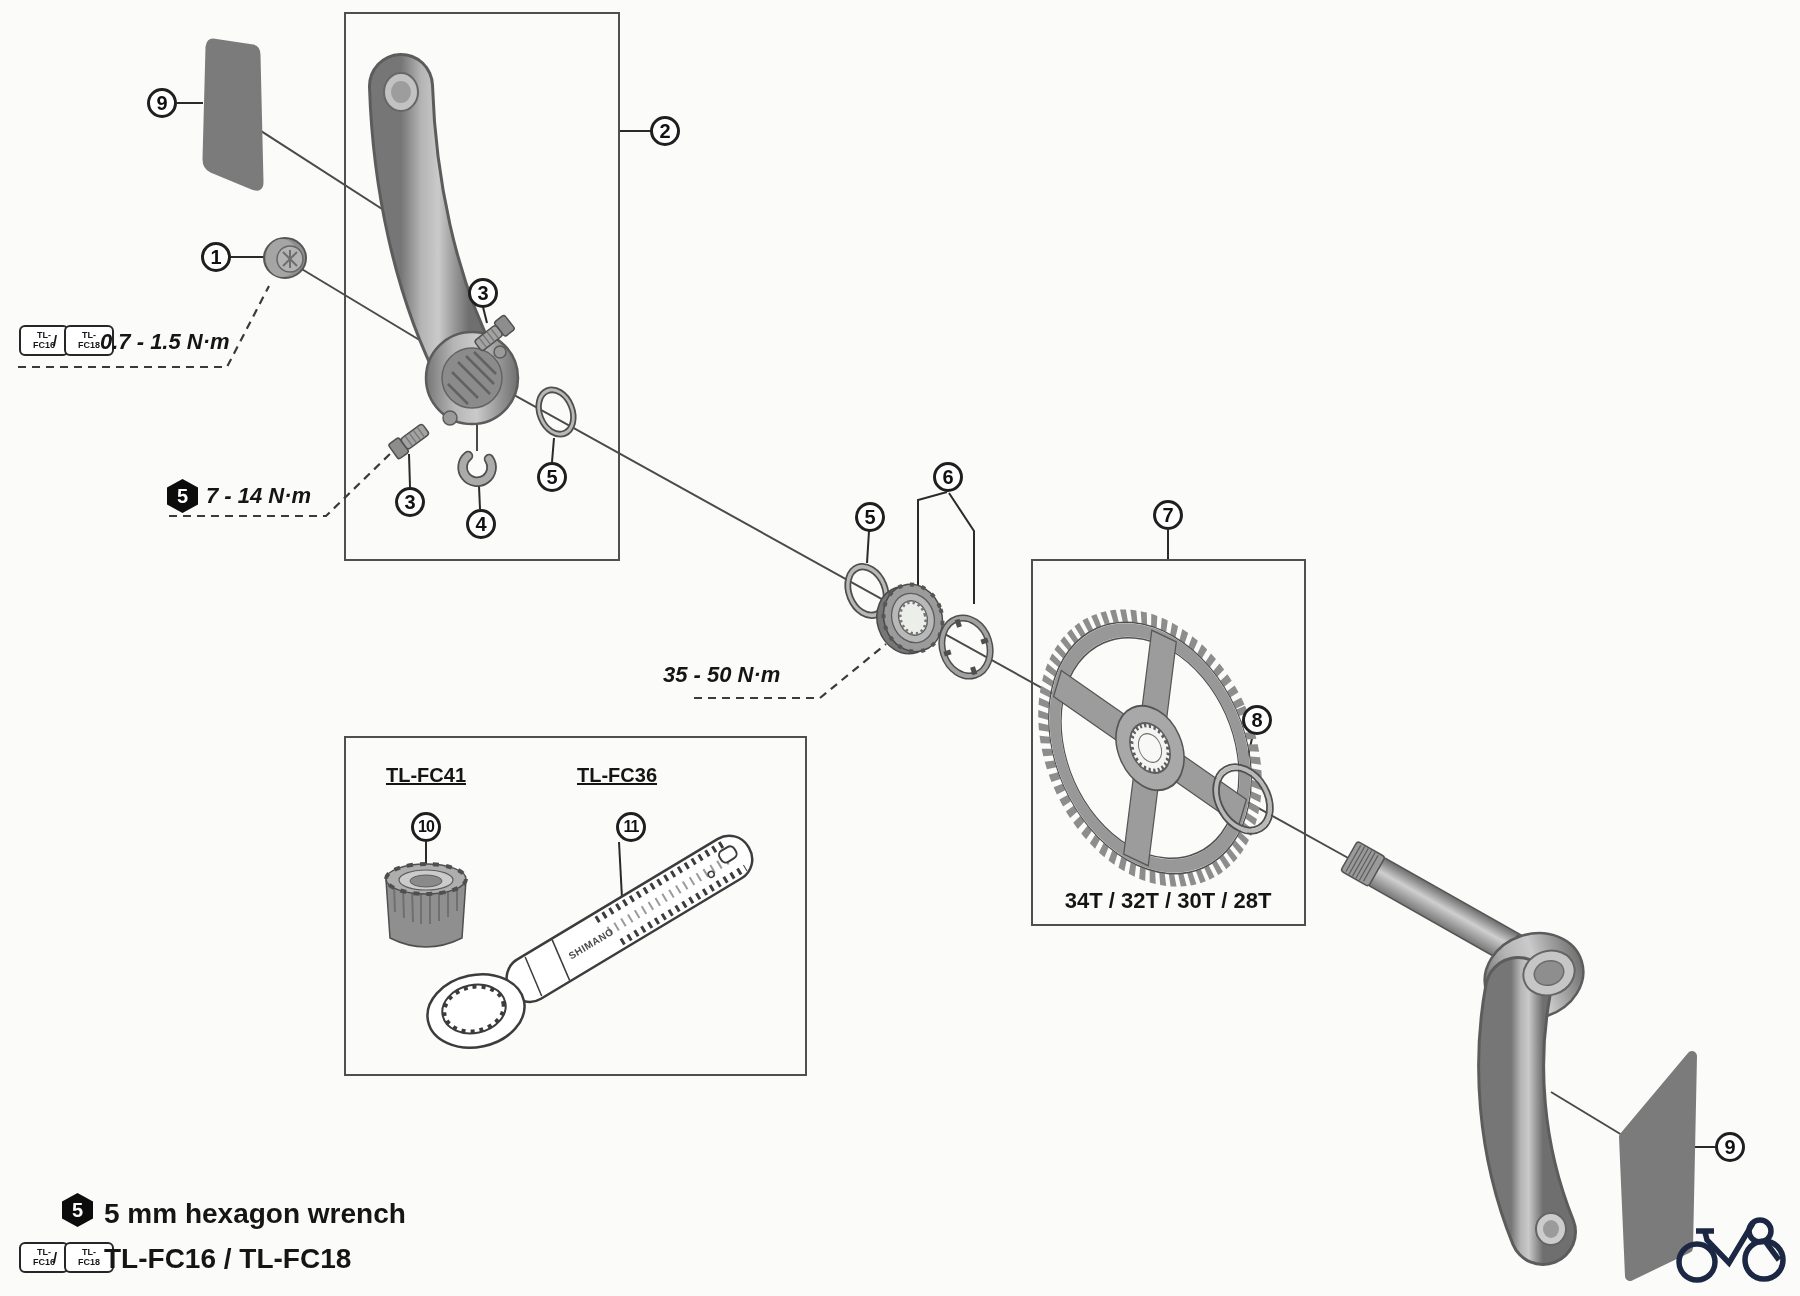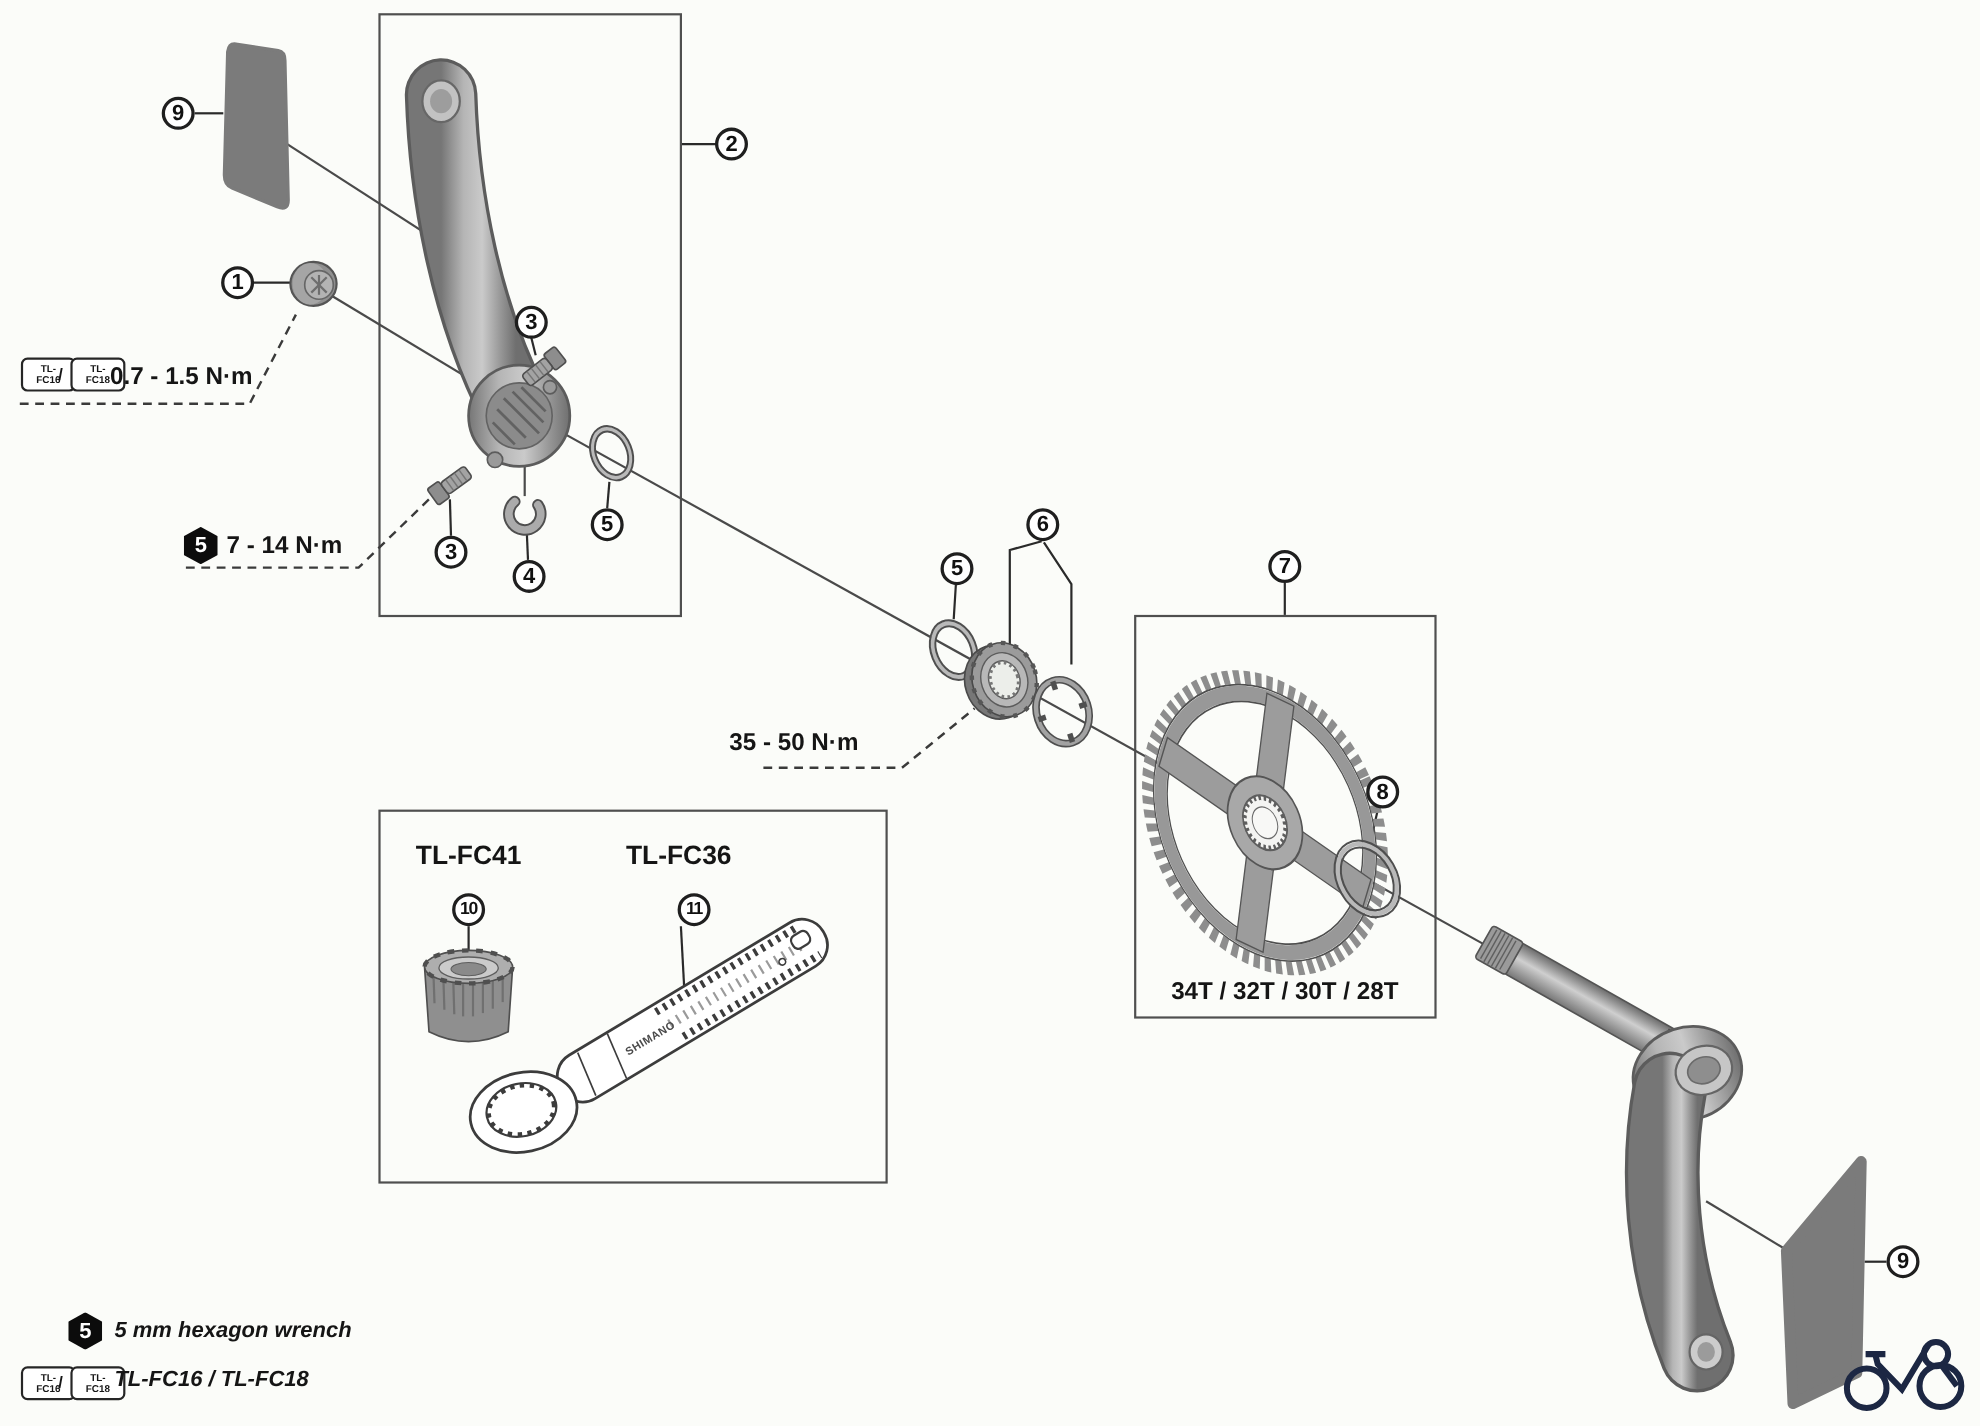--- a/index.html
+++ b/index.html
@@ -16,24 +16,24 @@
     border:3px solid #1f1f1f;border-radius:50%;background:#fff;
     display:flex;align-items:center;justify-content:center;
     font-weight:bold;font-size:20px;color:#111;
     font-family:"Liberation Sans", sans-serif;line-height:1;
   }
   .callout.two{font-size:16px;letter-spacing:-1px;}
   .lbl{
     position:absolute;font-weight:bold;color:#151515;white-space:nowrap;
     font-family:"Liberation Sans", sans-serif;
   }
-  .torque{font-size:22px;}
-  .toolname{font-size:24px;transform:translateX(-50%);}
+  .torque{font-size:22px;font-style:italic;}
+  .toolname{font-size:20px;transform:translateX(-50%);text-decoration:underline;}
   .options{font-size:22px;transform:translateX(-50%);}
-  .note{font-size:20px;font-style:italic;}
+  .note{font-size:28px;}
   .tag{
     position:absolute;width:50px;height:31px;box-sizing:border-box;
     border:2px solid #262626;border-radius:6px;background:#fff;
     display:flex;flex-direction:column;align-items:center;justify-content:center;
     font-weight:bold;font-size:9px;line-height:1.1;color:#161616;
     font-family:"Liberation Sans", sans-serif;
   }
   .slash{position:absolute;font-weight:bold;font-size:15px;color:#161616;}
   .hexb{
     position:absolute;width:31px;height:34px;background:#0c0c0c;color:#fff;

